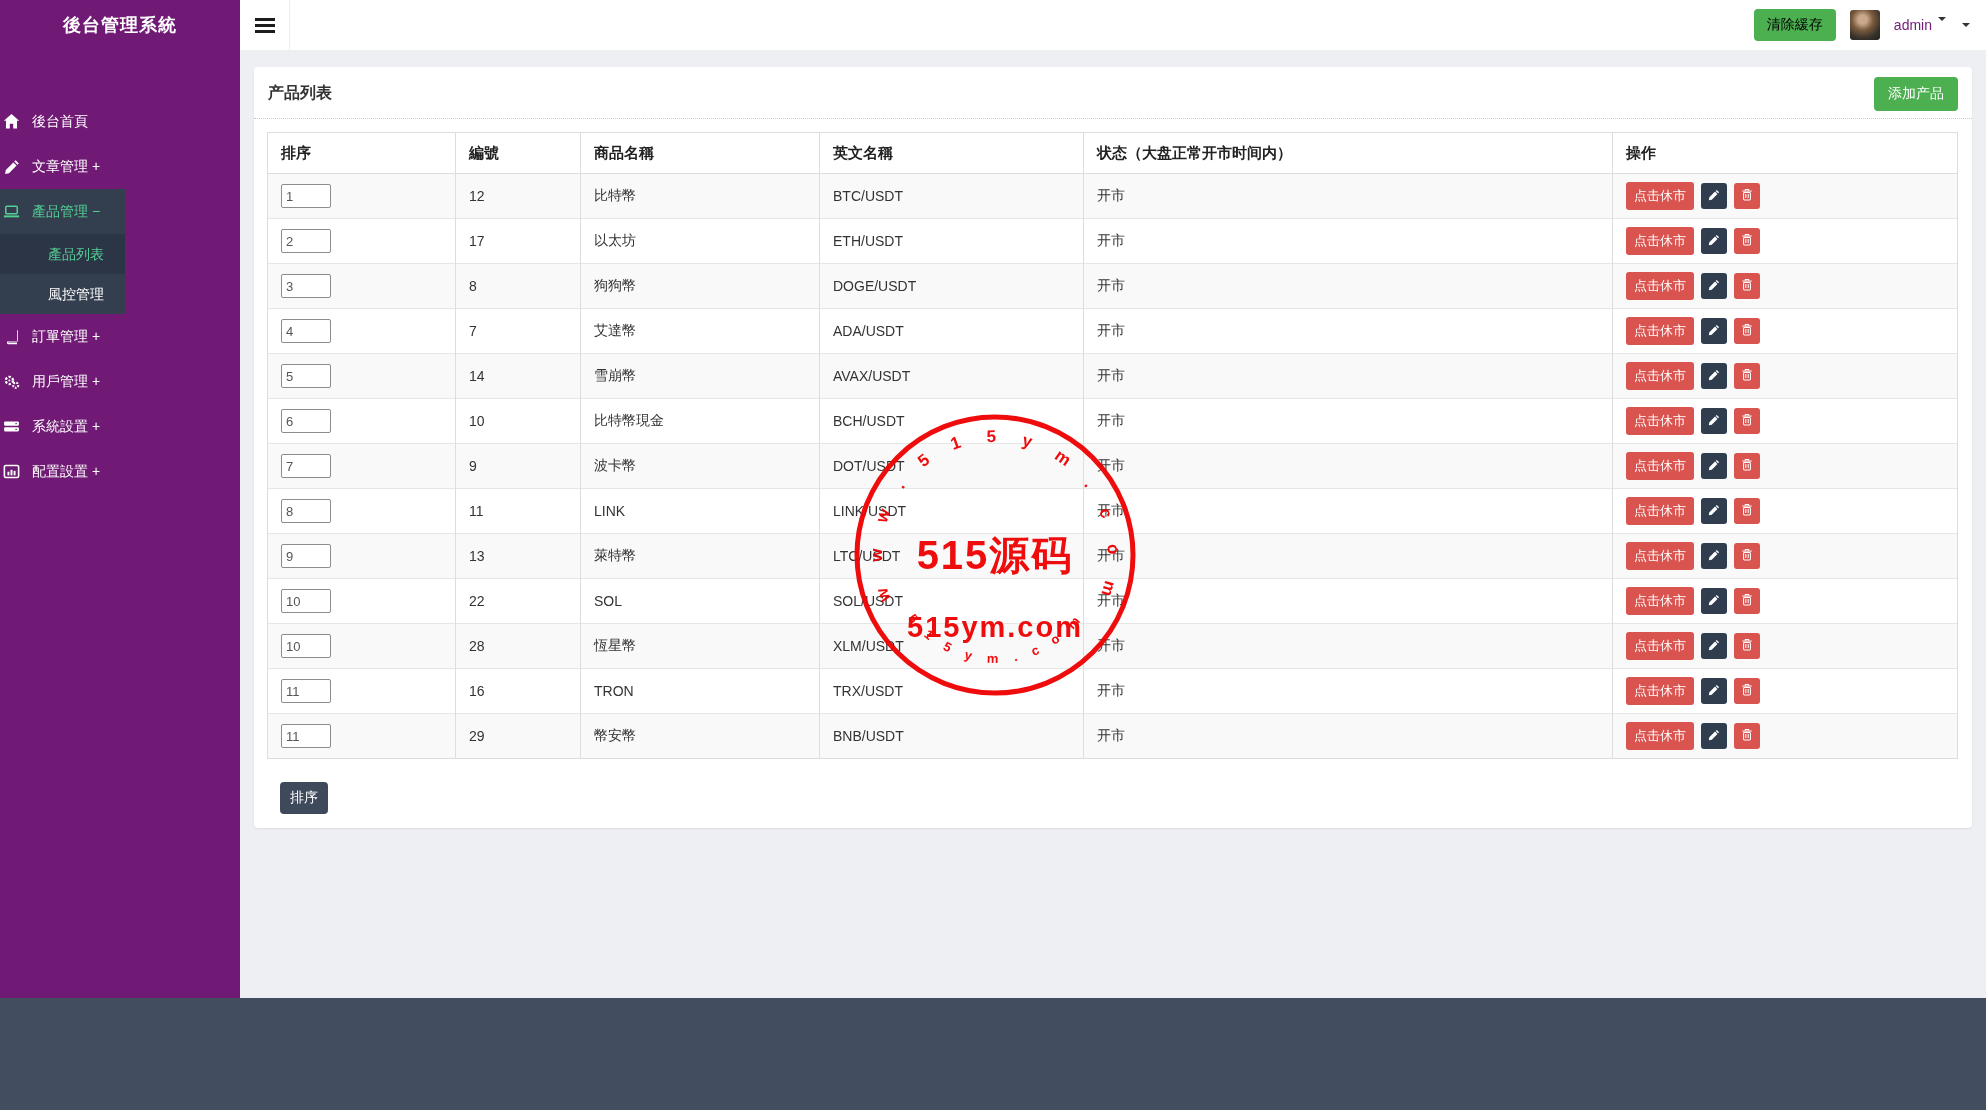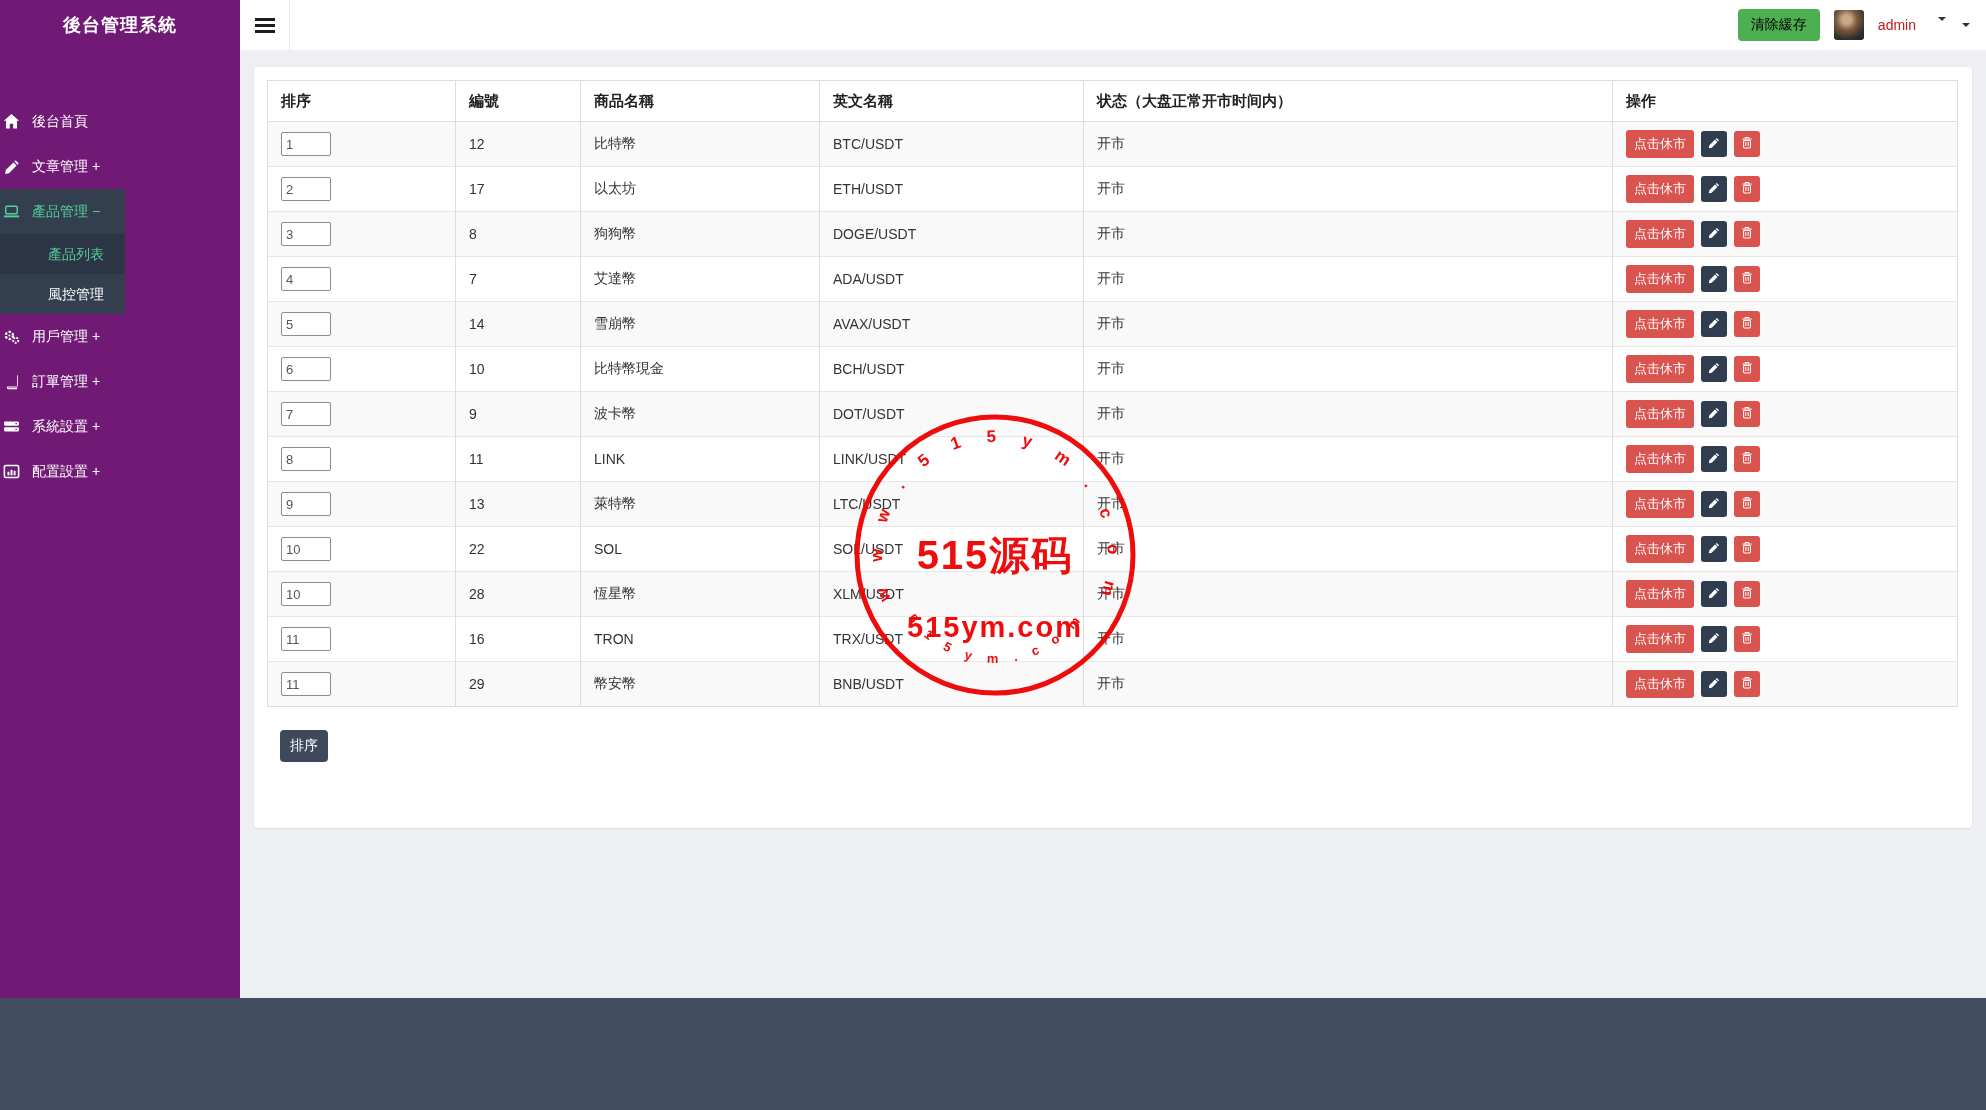--- a/index.html
+++ b/index.html
@@ -19,21 +19,21 @@
   .submenu-item.active { background:#2b3545; color:#55cf96; }
   svg.icon { display:block; }
 
   
   .topbar { position:absolute; left:240px; top:0; width:1746px; height:50px; background:#fff; z-index:2; }
   .hamburger { position:absolute; left:0; top:0; width:50px; height:50px; border-right:1px solid #ececec; display:flex; flex-direction:column; justify-content:center; align-items:center; gap:3px; cursor:pointer; background:#fff; }
   .hamburger span { display:block; width:20px; height:3px; background:#1d1d1d; }
   .topbar-right { position:absolute; right:16px; top:0; height:50px; display:flex; align-items:center; gap:14px; }
   .btn-clear { background:#4caf50; color:#000000; border:none; border-radius:4px; font-size:14px; padding:7px 13px; cursor:pointer; font-family:inherit; }
   .avatar { width:30px; height:30px; border-radius:3px; background:radial-gradient(circle at 42% 32%, #c9a98a 16%, #7a5a3d 40%, #35302b 72%, #22211f 100%); }
-  .user-name { font-size:14px; color:#b91c1c; display:flex; align-items:flex-start; gap:22px; cursor:pointer; }
+  .user-name { font-size:14px; color:#701a75; display:flex; align-items:flex-start; gap:6px; cursor:pointer; }
   .caret { width:0; height:0; border-left:4px solid transparent; border-right:4px solid transparent; border-top:4px solid #333; display:inline-block; }
   .caret-sep { margin-left:2px; cursor:pointer; }
 
   
   .card { position:absolute; left:254px; top:67px; width:1718px; height:761px; background:#fff; border-radius:4px; box-shadow:0 1px 2px rgba(0,0,0,.08); z-index:1; }
   .card-header { position:relative; height:52px; border-bottom:1px dotted #c9c9c9; }
   .card-title { position:absolute; left:14px; top:16px; font-size:16px; font-weight:bold; color:#333; }
   .btn-add { position:absolute; right:14px; top:10px; background:#4caf50; color:#fff; border:none; border-radius:4px; font-size:14px; padding:8px 14px; cursor:pointer; font-family:inherit; }
 
   
@@ -88,35 +88,35 @@
               <rect x="2.6" y="3" width="10.8" height="7.2" rx="1"></rect>
               <path d="M0.8 12.6 h14.4" stroke-width="1.8"></path>
             </svg>
         </span>
         <span>產品管理 −</span>
       </div>
       <div class="submenu-item active">產品列表</div>
       <div class="submenu-item">風控管理</div>
       <div class="menu-item">
         <span class="mi-icon">
+          <svg class="icon" width="16" height="16" viewBox="0 0 16 16" fill="currentColor">
+              <path d="M4.5 1.2 H13 V12 H4.5 A1.6 1.6 0 0 0 4.5 15.2 H13 V13.6 H4.6 A0.5 0.5 0 0 1 4.6 12.6 H13.8 V1.2 Z"></path>
+            </svg>
+        </span>
+        <span>訂單管理 +</span>
+      </div>
+      <div class="menu-item">
+        <span class="mi-icon">
           <svg class="icon" width="17" height="17" viewBox="0 0 16 16" fill="none" stroke="currentColor">
               <circle cx="6" cy="7" r="3.4" stroke-width="2.2" stroke-dasharray="2.2 1.5"></circle>
               <circle cx="6" cy="7" r="1" fill="currentColor" stroke="none"></circle>
               <circle cx="12" cy="11.5" r="2.4" stroke-width="1.9" stroke-dasharray="1.7 1.2"></circle>
             </svg>
         </span>
         <span>用戶管理 +</span>
-      </div>
-      <div class="menu-item">
-        <span class="mi-icon">
-          <svg class="icon" width="16" height="16" viewBox="0 0 16 16" fill="currentColor">
-              <path d="M4.5 1.2 H13 V12 H4.5 A1.6 1.6 0 0 0 4.5 15.2 H13 V13.6 H4.6 A0.5 0.5 0 0 1 4.6 12.6 H13.8 V1.2 Z"></path>
-            </svg>
-        </span>
-        <span>訂單管理 +</span>
       </div>
       <div class="menu-item">
         <span class="mi-icon">
           <svg class="icon" width="17" height="17" viewBox="0 0 16 16" fill="currentColor">
               <rect x="1" y="3.4" width="14" height="3.8" rx="1"></rect>
               <rect x="1" y="8.8" width="14" height="3.8" rx="1"></rect>
               <rect x="11.6" y="4.8" width="1.6" height="1" fill="#424e60"></rect>
               <rect x="11.6" y="10.2" width="1.6" height="1" fill="#424e60"></rect>
             </svg>
         </span>
@@ -147,20 +147,24 @@
       <span class="avatar"></span>
       <span class="user-name">
         <span>admin</span>
         <span class="caret"></span>
       </span>
       <span class="caret caret-sep"></span>
     </div>
   </header>
 
   <section class="card">
+    <div class="card-header">
+      <span class="card-title">产品列表</span>
+      <button class="btn-add">添加产品</button>
+    </div>
 
     <div class="table-wrap">
       <table class="products">
         <colgroup>
             <col class="col1">
             <col class="col2">
             <col class="col3">
             <col class="col4">
             <col class="col5">
             <col class="col6">

